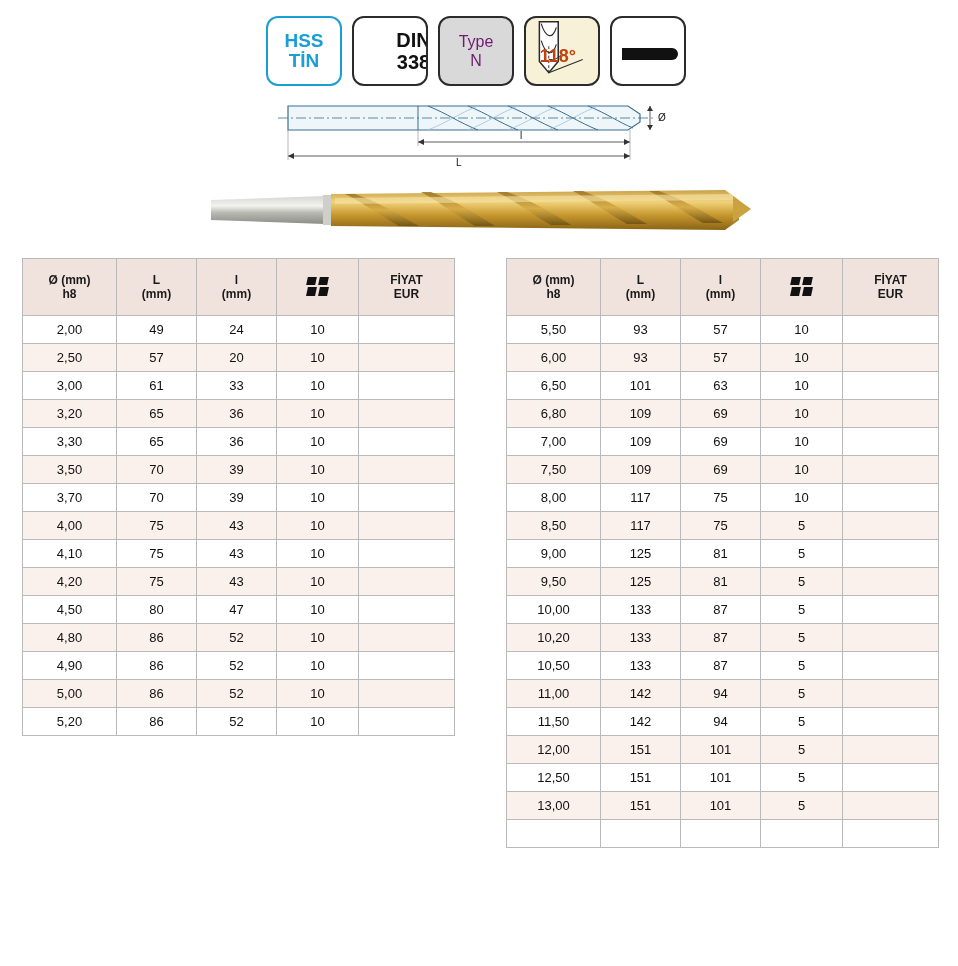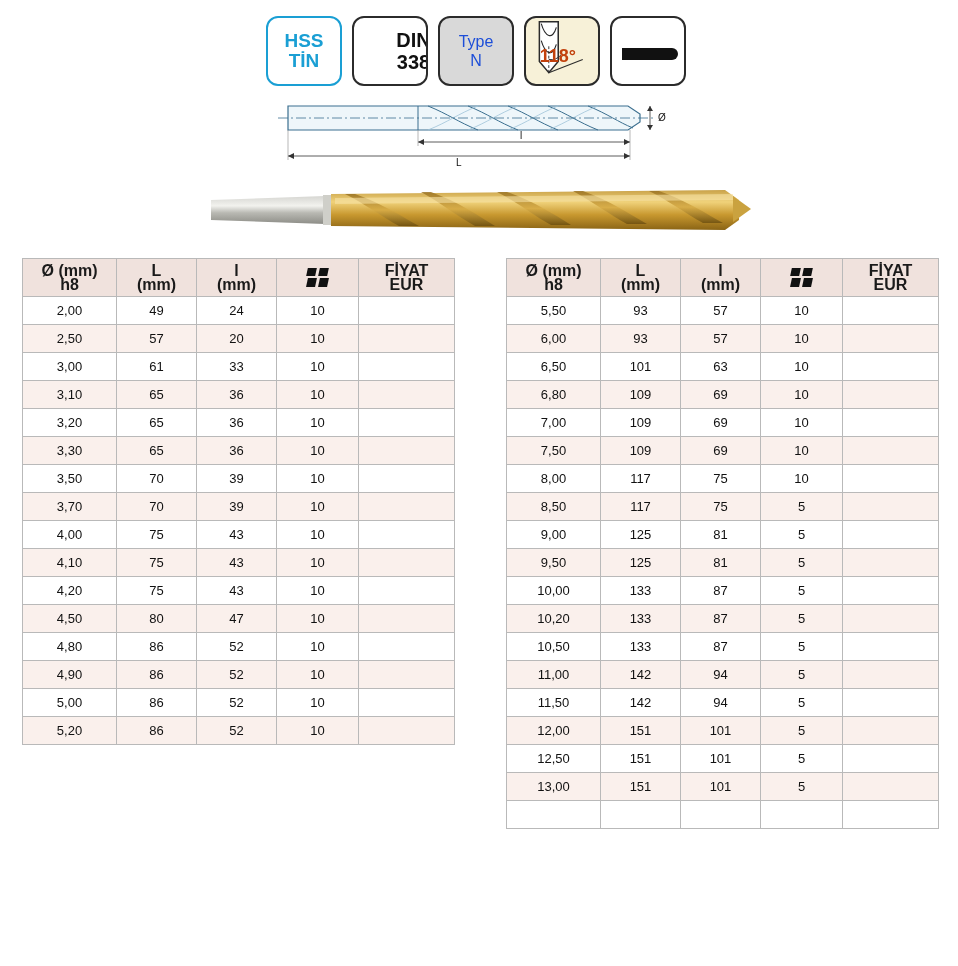--- a/index.html
+++ b/index.html
@@ -28,21 +28,21 @@
   }
   .badge.hss{
     border-color:#1a9fd4;
     color:#1a9fd4;
     font-weight:bold;font-size:19px;line-height:20px;text-align:center;
   }
   .badge.din{
     font-weight:bold;font-size:20px;line-height:22px;text-align:center;color:#111;padding-left:47px;
   }
   .badge.type{
-    background:#d9d9d9;font-size:16px;line-height:19px;text-align:center;color:#1d4ed8;
+    background:#d9d9d9;font-size:16px;line-height:19px;text-align:center;color:#701a75;
   }
   .badge.angle{
     background:#f7f1d8;padding:0;
   }
   .badge.shank{
     background:#ffffff;padding:0;
   }
   .angle-txt{
     position:absolute;right:22px;bottom:17px;font-size:18px;font-weight:bold;color:#c2410c;
   }
@@ -64,22 +64,22 @@
   th,td{
     border:1px solid #b9b9b9;
     text-align:center;
     height:28px;
     padding:0;
     box-sizing:border-box;
   }
   thead th{
     background:#f0e2dd;
     font-weight:bold;
-    font-size:16px;
-    height:38px;
+    font-size:12px;
+    height:57px;
     line-height:14px;
     color:#1a1a1a;
   }
   tbody tr:nth-child(odd) td{background:#ffffff;}
   tbody tr:nth-child(even) td{background:#faf0ec;}
   td.price{background:#ffffff !important;}
   tbody tr:nth-child(even) td.price{background:#faf0ec !important;}
   .c0{width:94px;}
   .c1{width:80px;}
   .c2{width:80px;}
@@ -254,27 +254,20 @@
           <td class="c4 price"></td>
         </tr>
         <tr>
           <td class="c0">3,00</td>
           <td class="c1">61</td>
           <td class="c2">33</td>
           <td class="c3">10</td>
           <td class="c4 price"></td>
         </tr>
         <tr>
-          <td class="c0">3,10</td>
-          <td class="c1">65</td>
-          <td class="c2">36</td>
-          <td class="c3">10</td>
-          <td class="c4 price"></td>
-        </tr>
-        <tr>
           <td class="c0">3,20</td>
           <td class="c1">65</td>
           <td class="c2">36</td>
           <td class="c3">10</td>
           <td class="c4 price"></td>
         </tr>
         <tr>
           <td class="c0">3,30</td>
           <td class="c1">65</td>
           <td class="c2">36</td>

